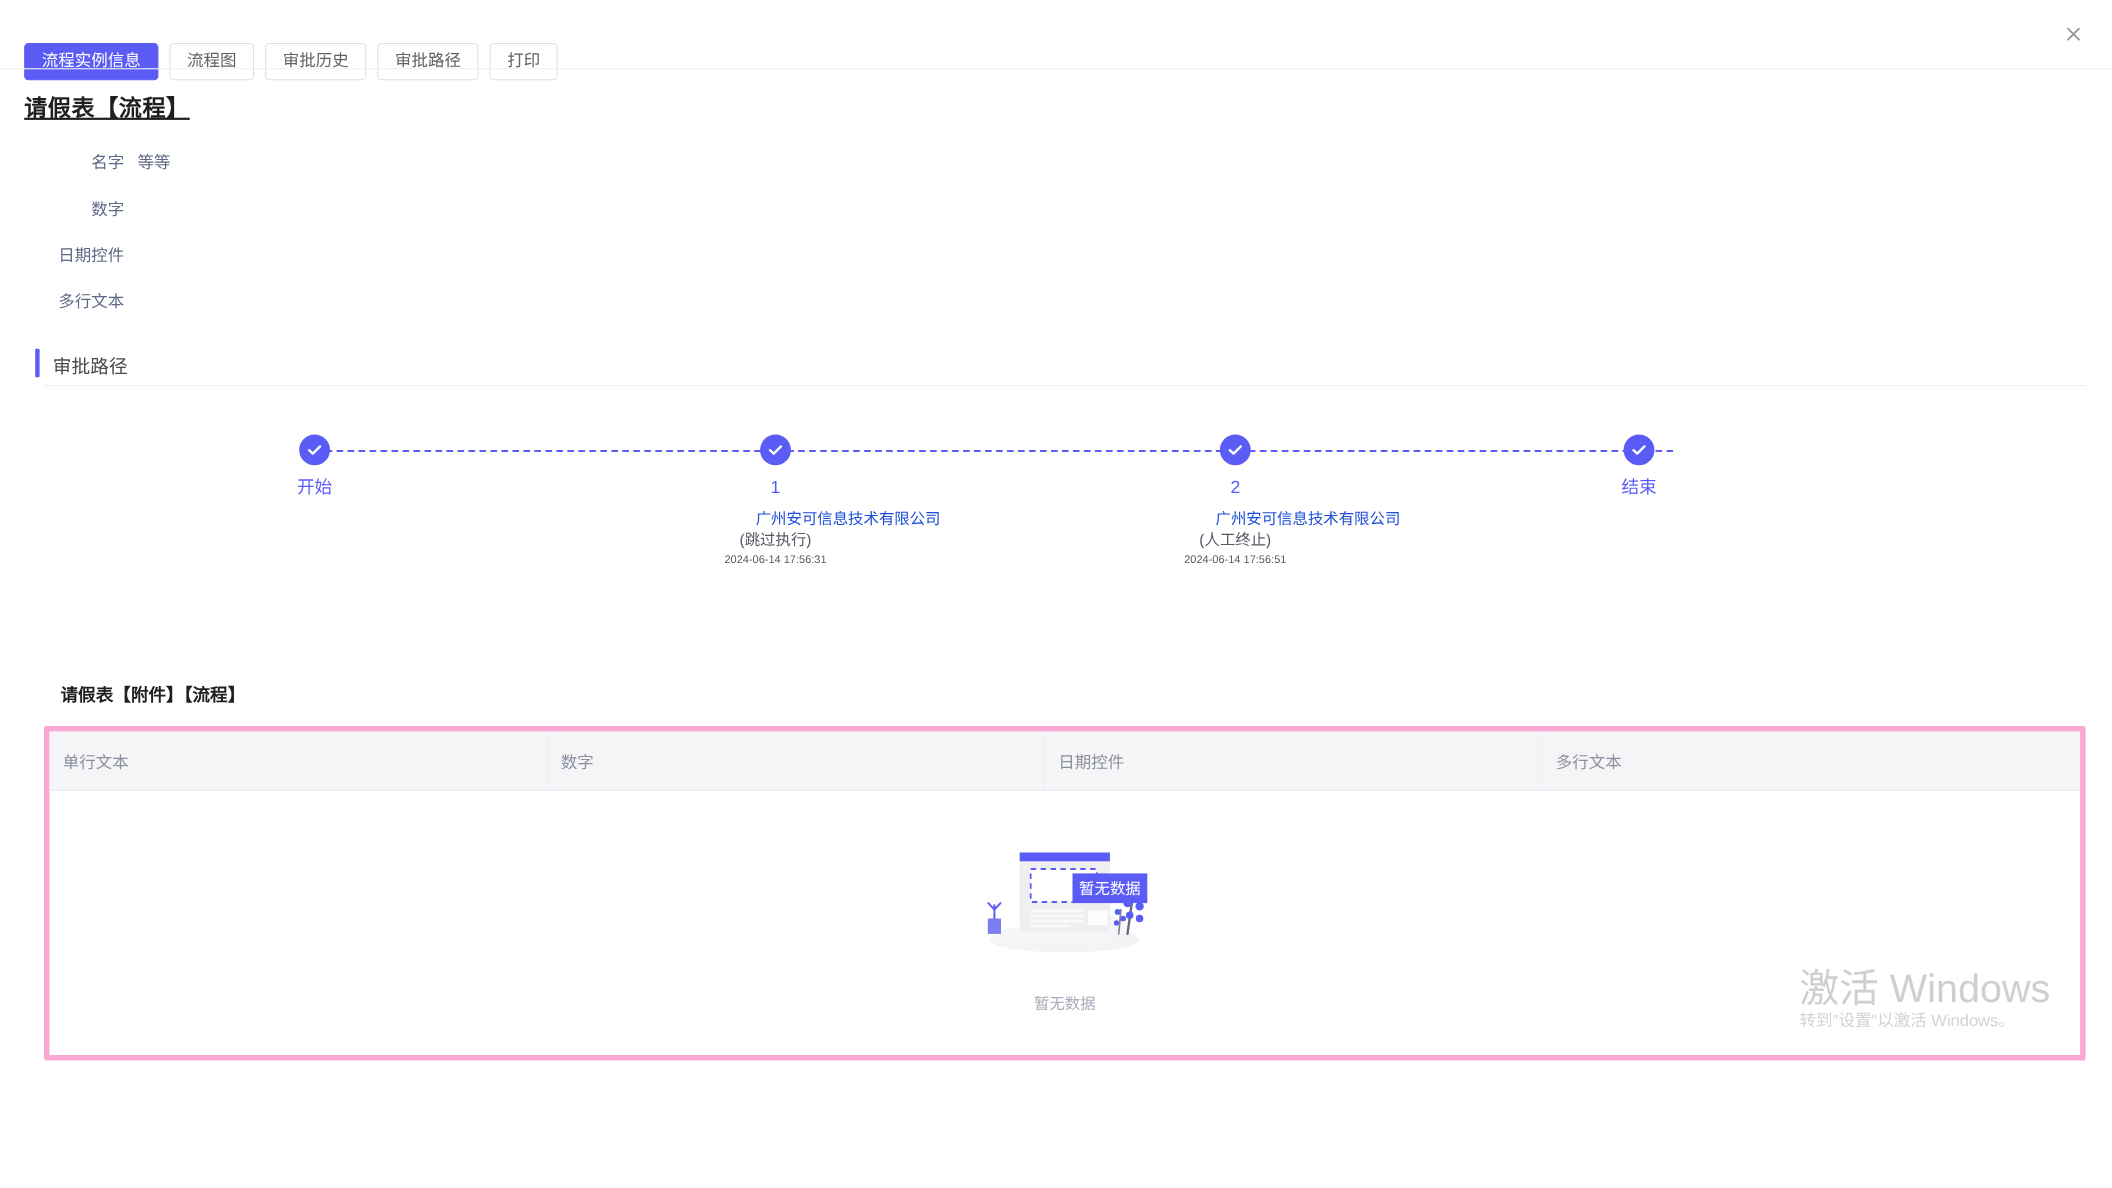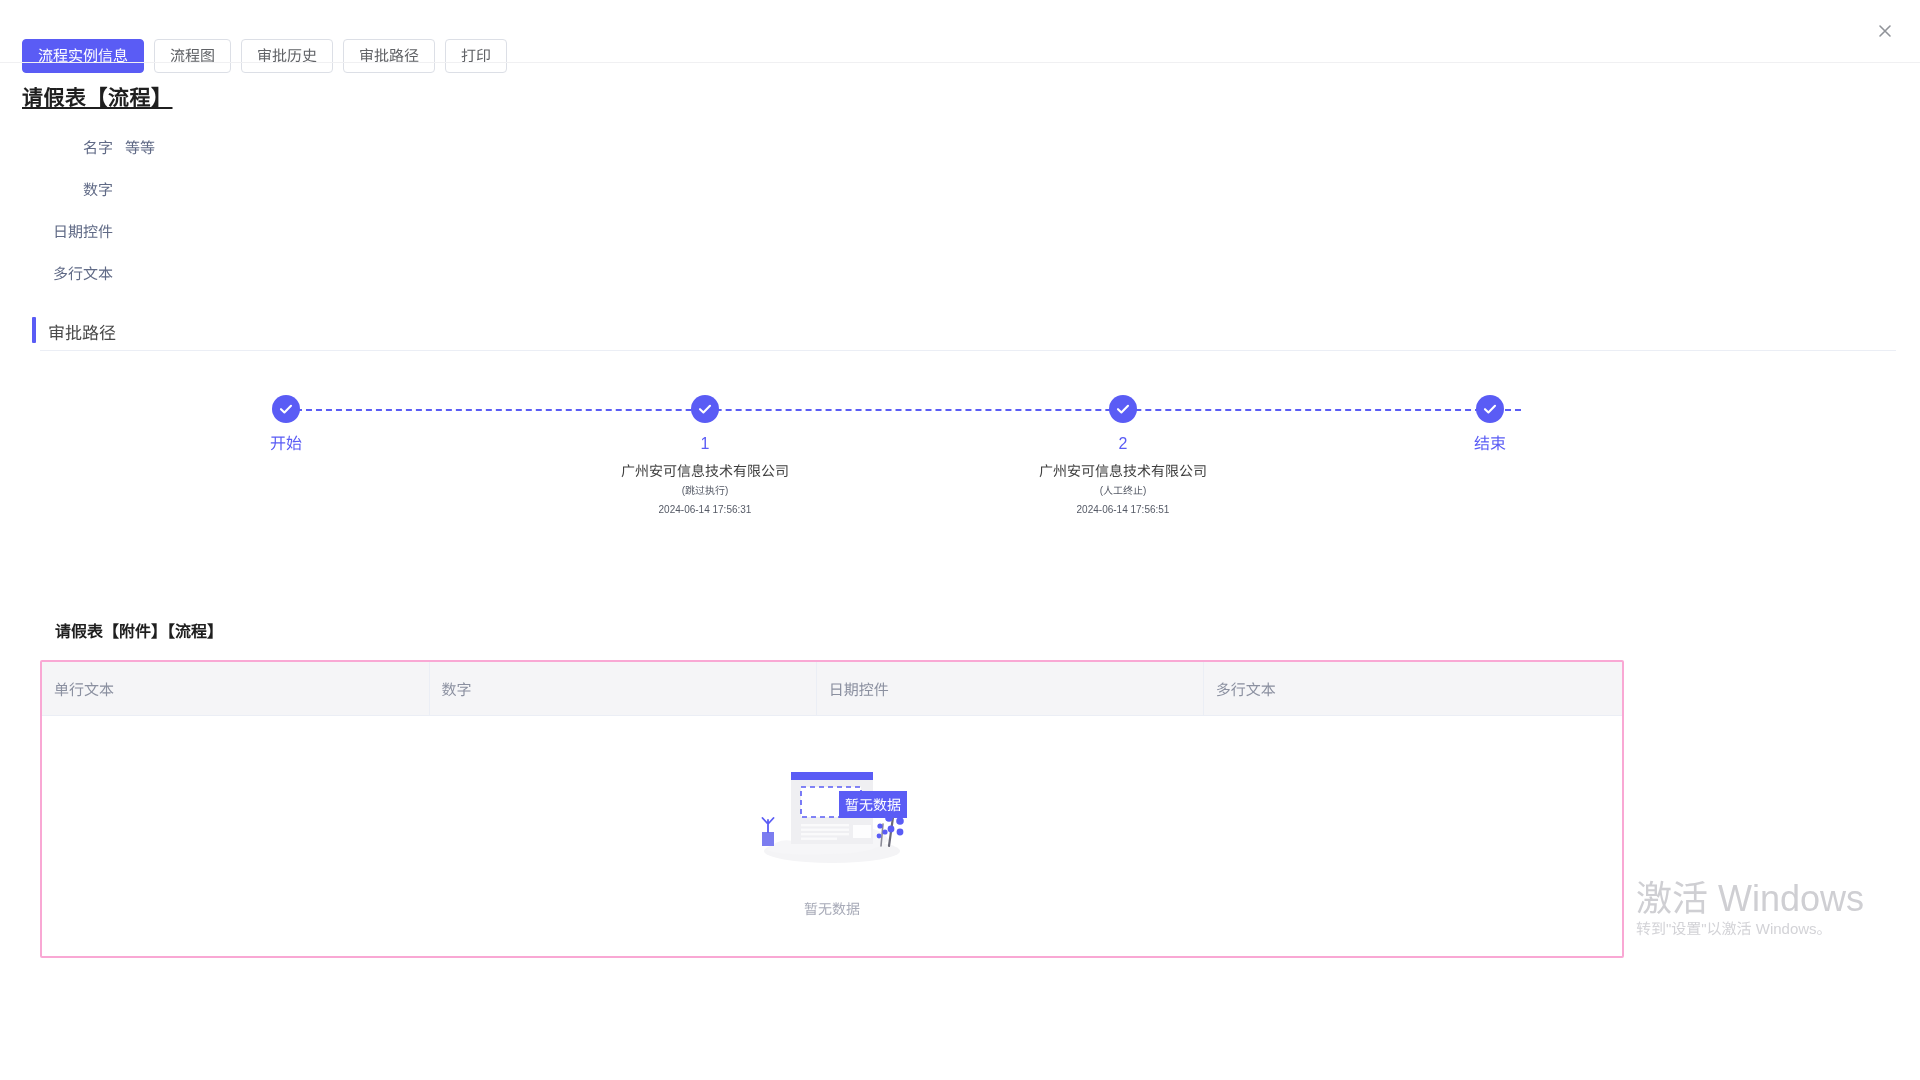--- a/index.html
+++ b/index.html
@@ -151,45 +151,46 @@
   .step-dot svg { display: block; }
   .step-name {
     margin-top: 11px;
     font-size: 16px;
     color: #5a5cf5;
     line-height: 20px;
   }
   .step-org {
     margin-top: 8px;
     font-size: 14px;
-    color: #404040;
+    color: #1d4ed8;
     line-height: 19px;
+    text-align: right;
   }
   .step-state {
-    font-size: 10px;
+    font-size: 14px;
     color: #555a66;
     line-height: 19px;
   }
   .step-time {
     font-size: 10px;
     color: #555a66;
     line-height: 19px;
   }
 
   
   .attach-title {
     margin: 57px 0 0 55px;
     font-size: 16px;
     font-weight: bold;
     color: #1f1f1f;
   }
   .table-wrap {
     margin: 18px 0 0 40px;
-    width: 1584px;
-    border: 2px solid #f9a8d4;
+    width: 1856px;
+    border: 5px solid #f9a8d4;
     border-radius: 2px;
     overflow: hidden;
     background: #fff;
   }
   table.grid {
     width: 100%;
     border-collapse: collapse;
     table-layout: fixed;
   }
   table.grid th {

